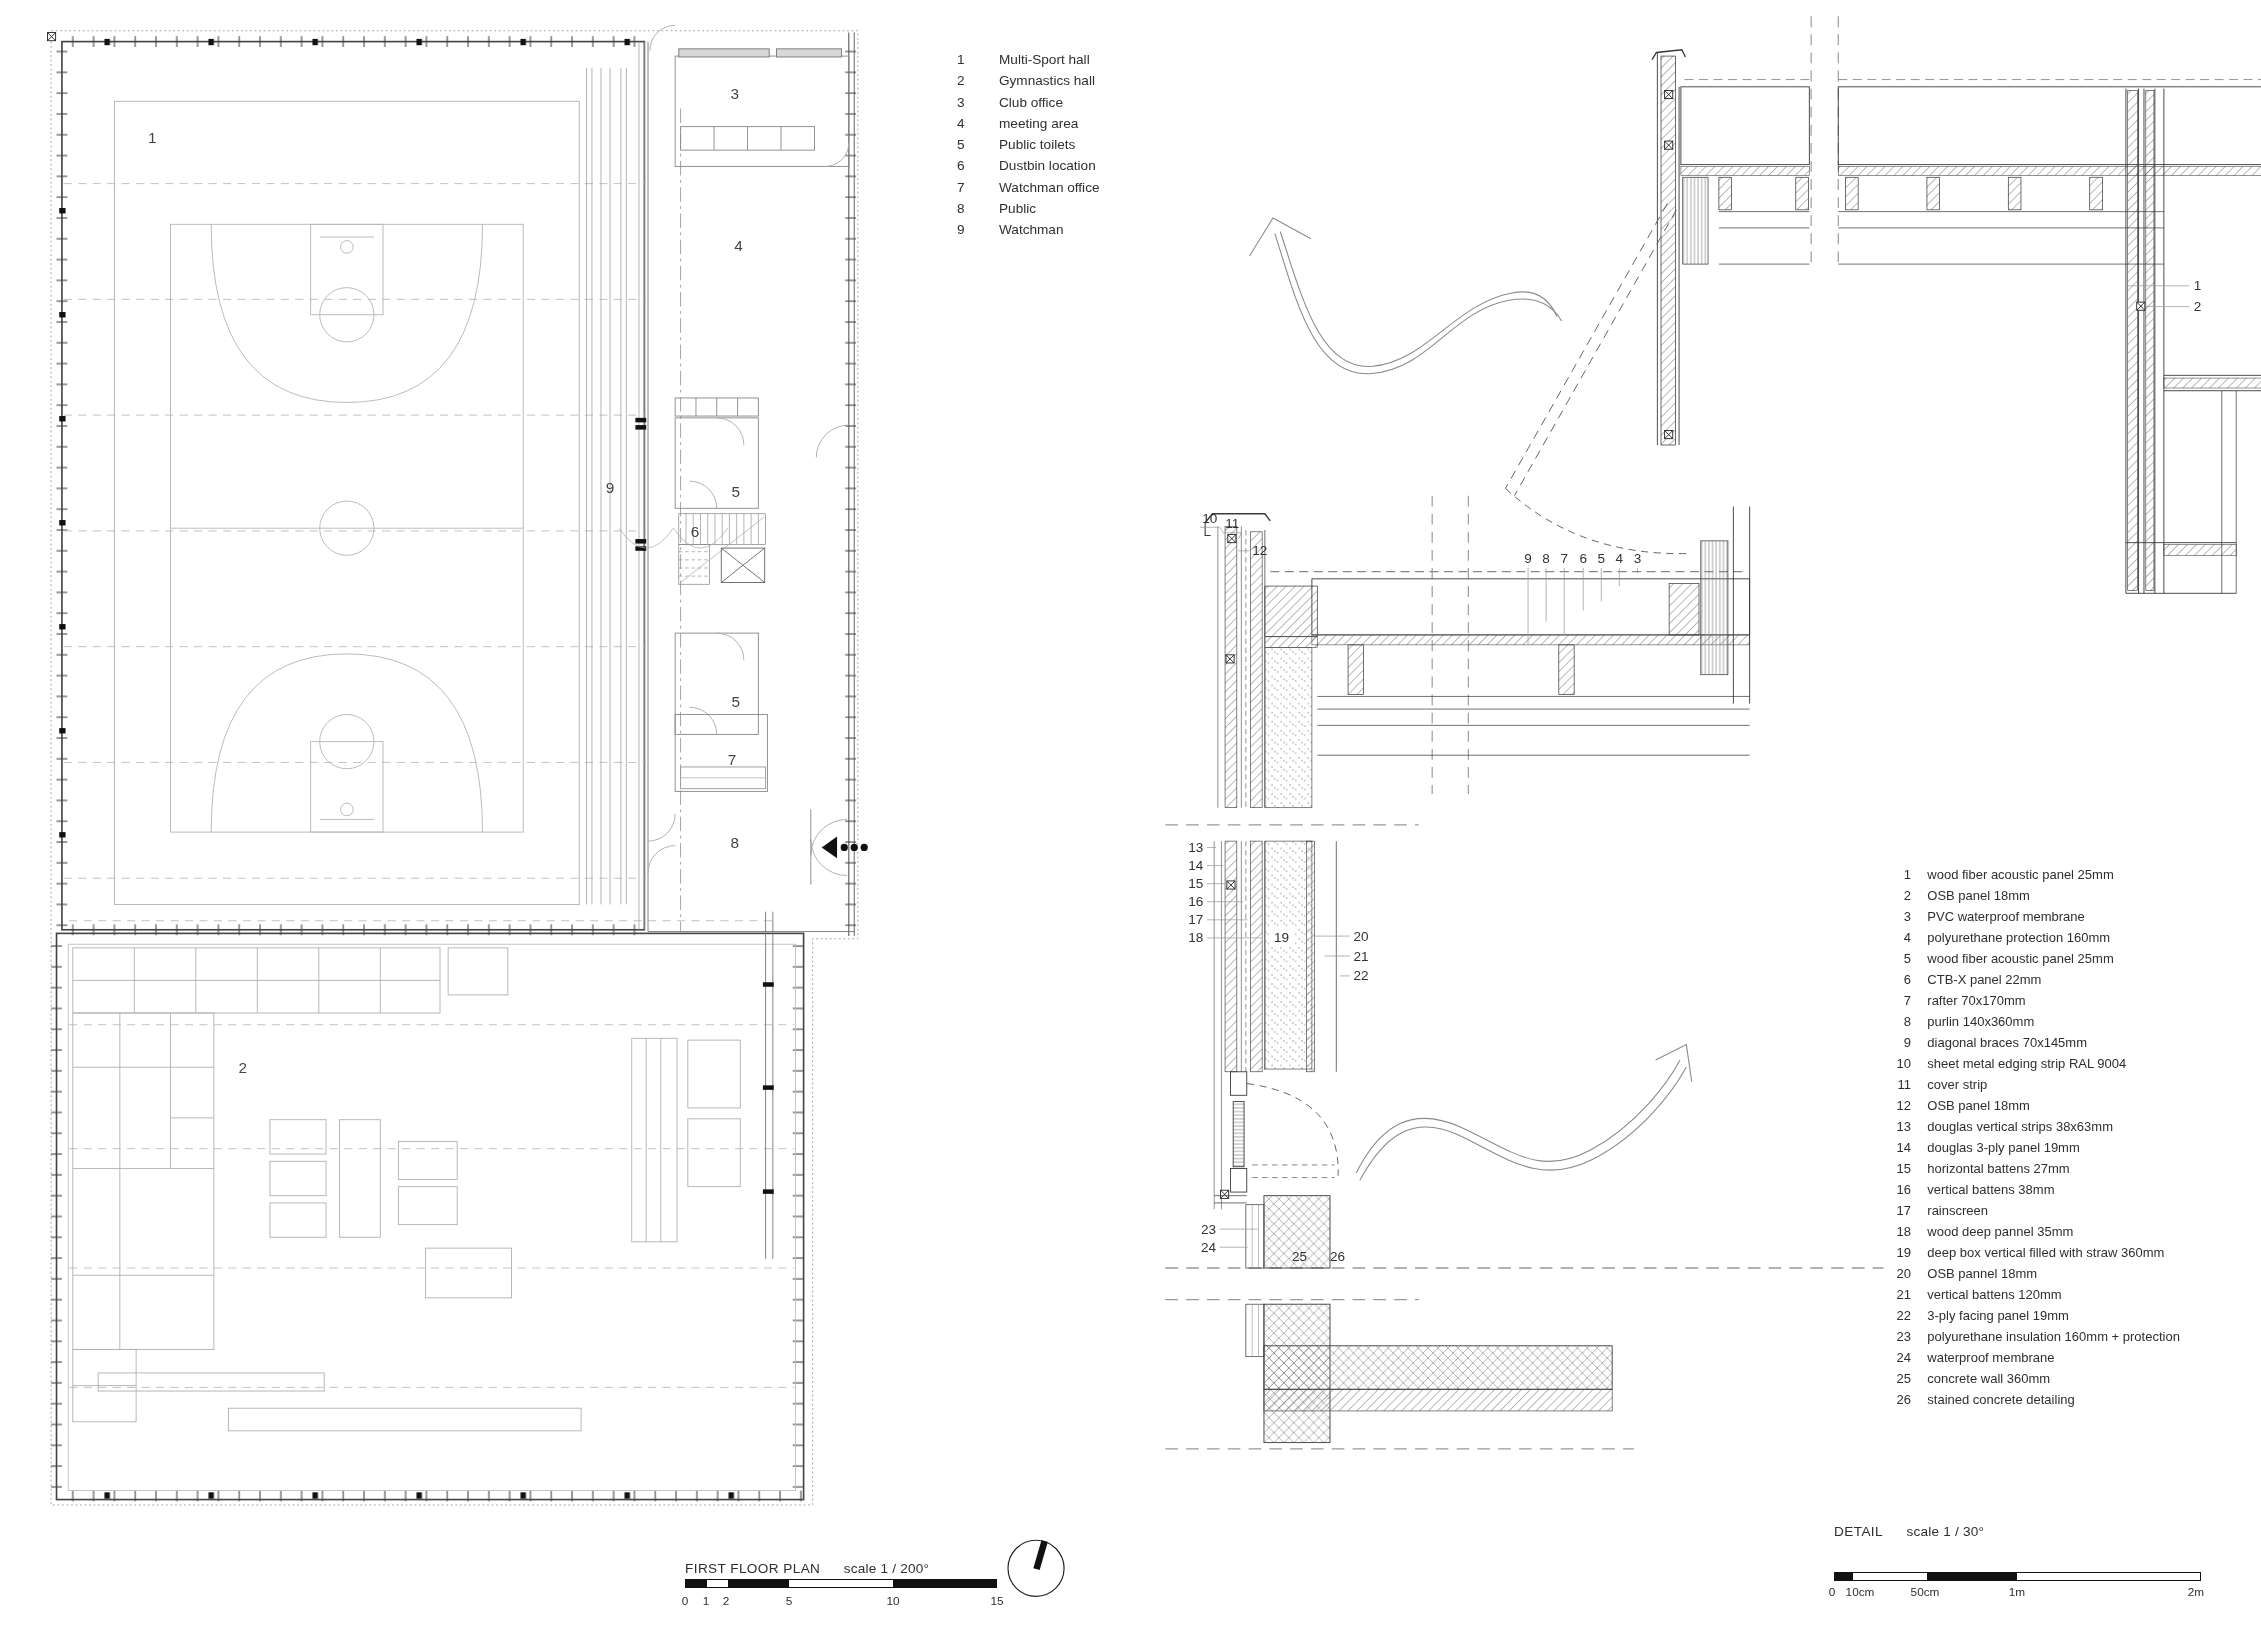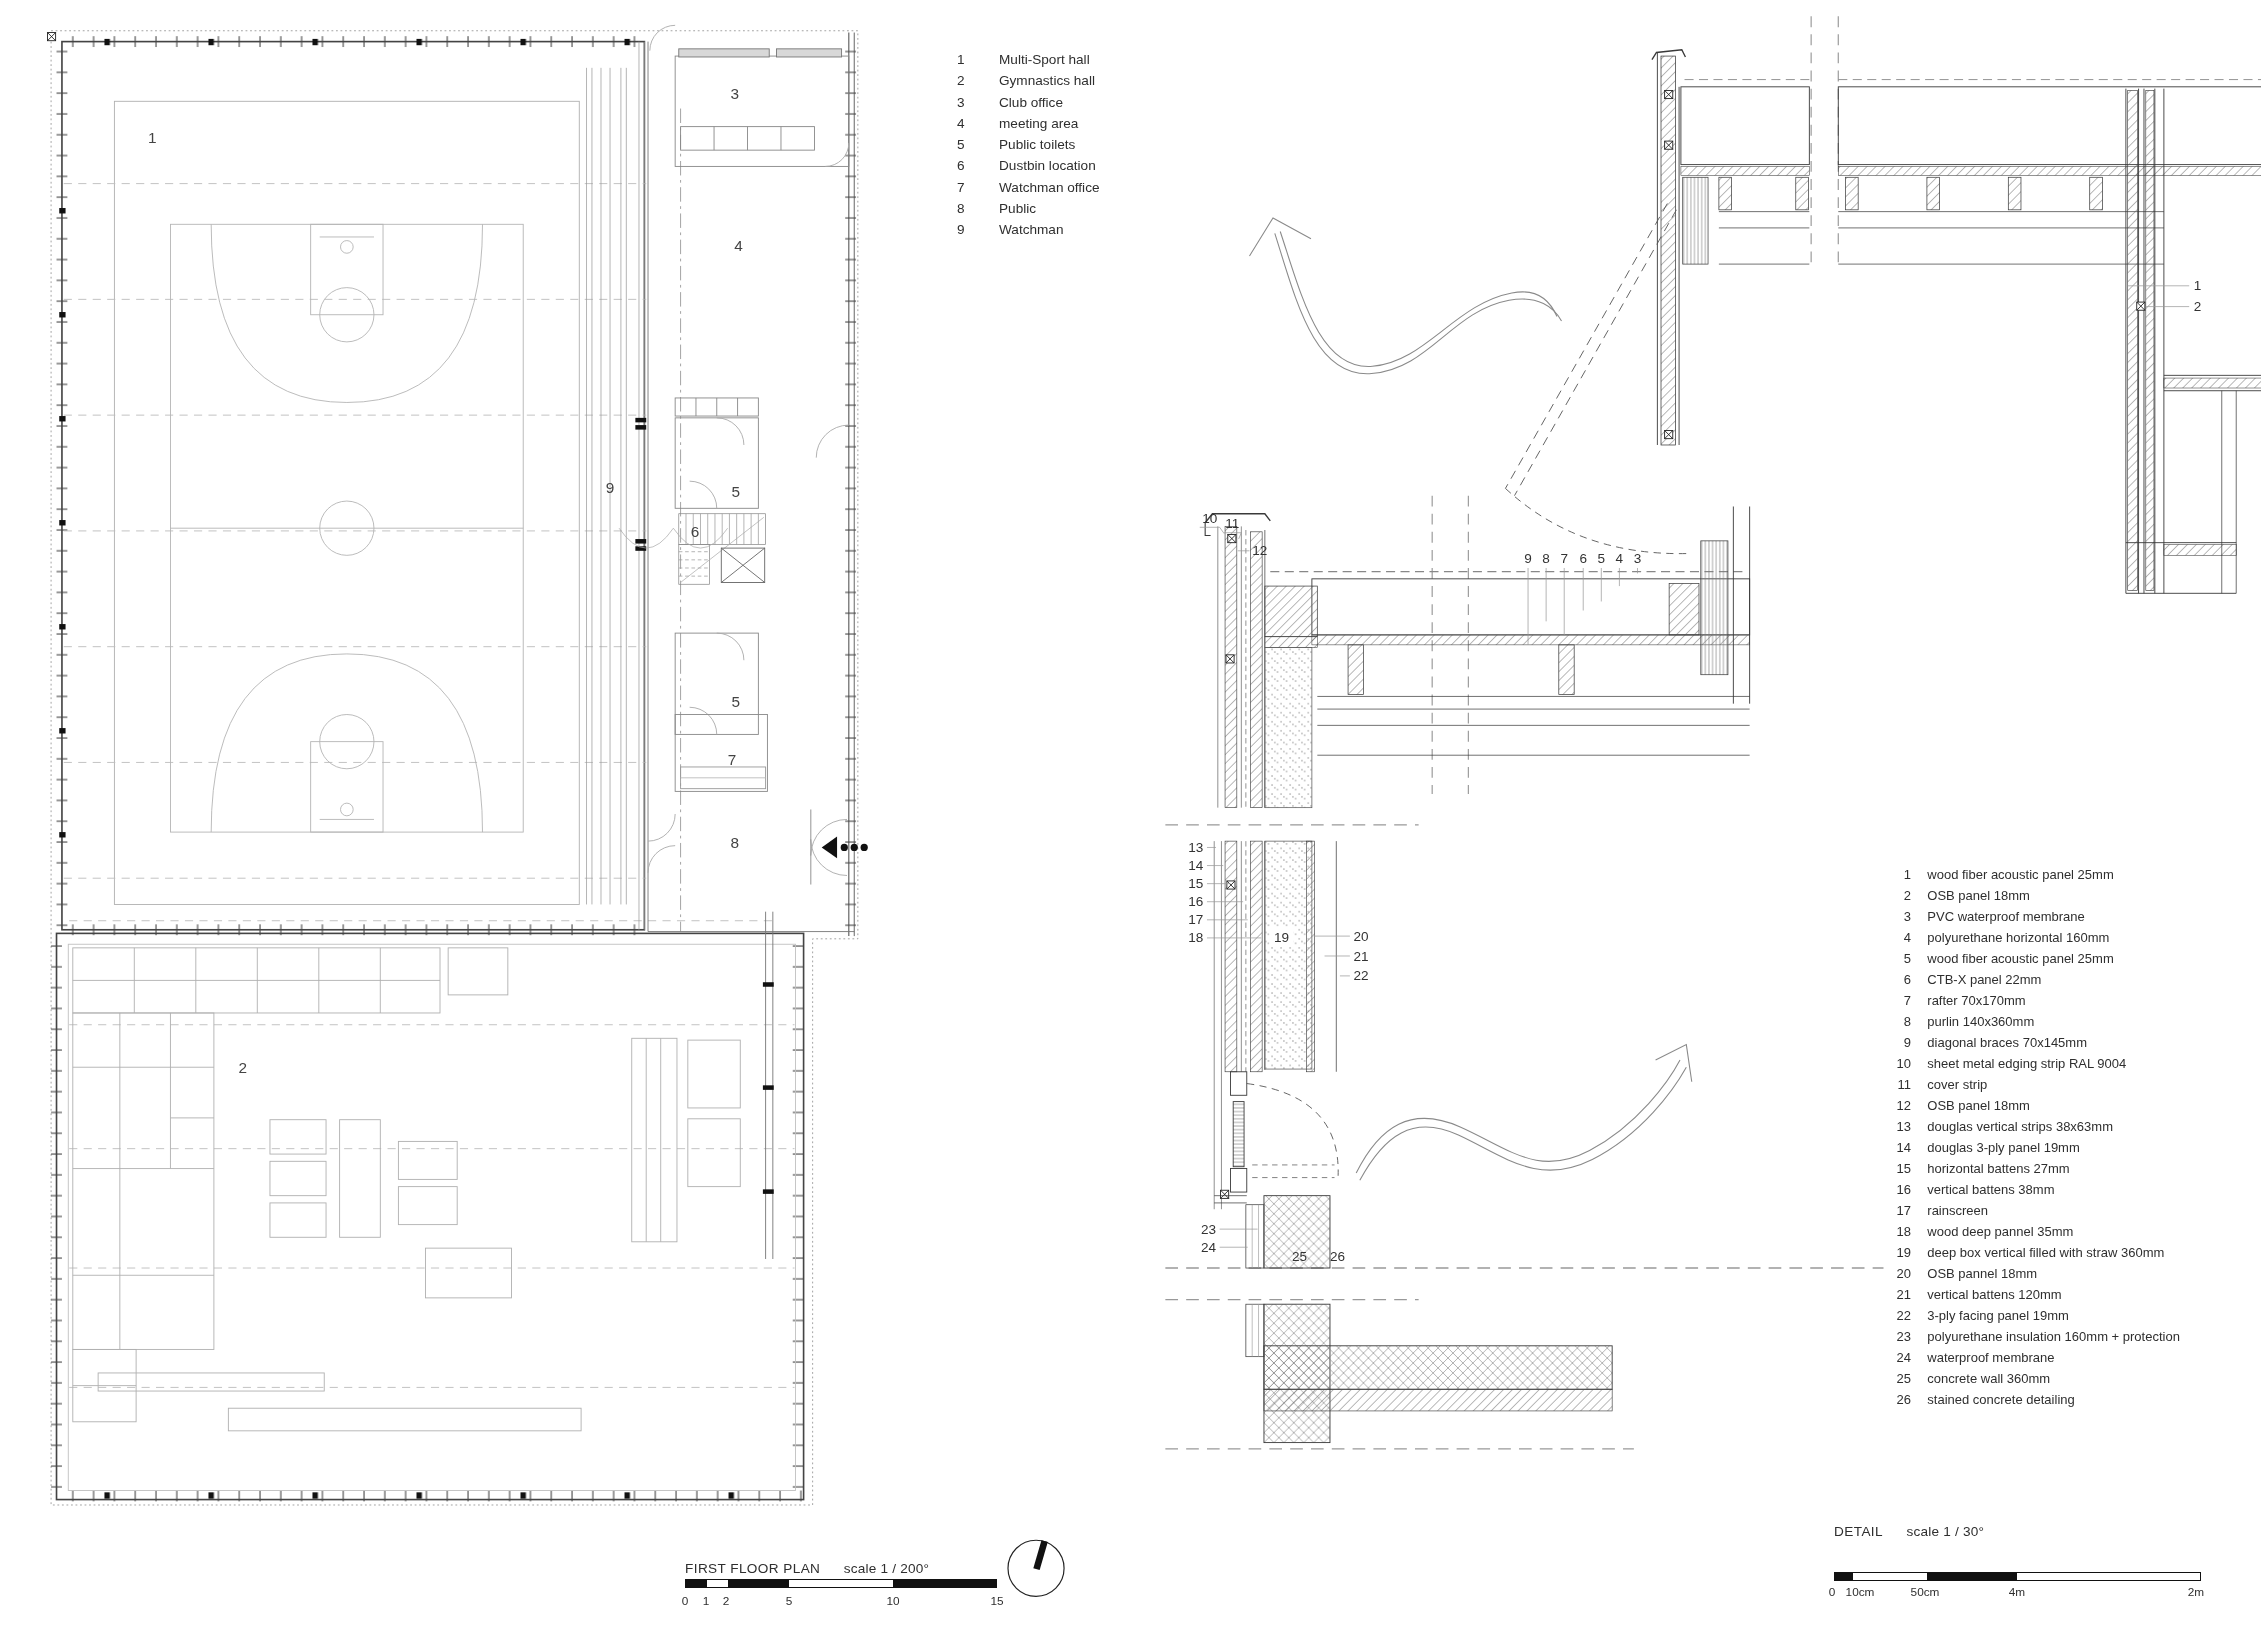--- a/index.html
+++ b/index.html
@@ -542,21 +542,21 @@
   <div class="legend-row">
         <span class="lnum">2</span>
         <span class="llab">OSB panel 18mm</span>
       </div>
   <div class="legend-row">
         <span class="lnum">3</span>
         <span class="llab">PVC waterproof membrane</span>
       </div>
   <div class="legend-row">
         <span class="lnum">4</span>
-        <span class="llab">polyurethane horizontal 160mm</span>
+        <span class="llab">polyurethane protection 160mm</span>
       </div>
   <div class="legend-row">
         <span class="lnum">5</span>
         <span class="llab">wood fiber acoustic panel 25mm</span>
       </div>
   <div class="legend-row">
         <span class="lnum">6</span>
         <span class="llab">CTB-X panel 22mm</span>
       </div>
   <div class="legend-row">
@@ -663,17 +663,17 @@
 </div>
 <div class="ov bar detail-bar">
   <span class="seg" style="width:18px;background:#111"></span>
       <span class="seg" style="width:74px;background:#fff"></span>
       <span class="seg" style="width:91px;background:#111"></span>
       <span class="seg" style="width:184px;background:#fff"></span>
 </div>
 <span class="tick" style="left:1832px;top:1585px">0</span>
 <span class="tick" style="left:1860px;top:1585px">10cm</span>
 <span class="tick" style="left:1925px;top:1585px">50cm</span>
-<span class="tick" style="left:2017px;top:1585px">4m</span>
+<span class="tick" style="left:2017px;top:1585px">1m</span>
 <span class="tick" style="left:2196px;top:1585px">2m</span>
 
 </div>
 
 
 </body></html>

